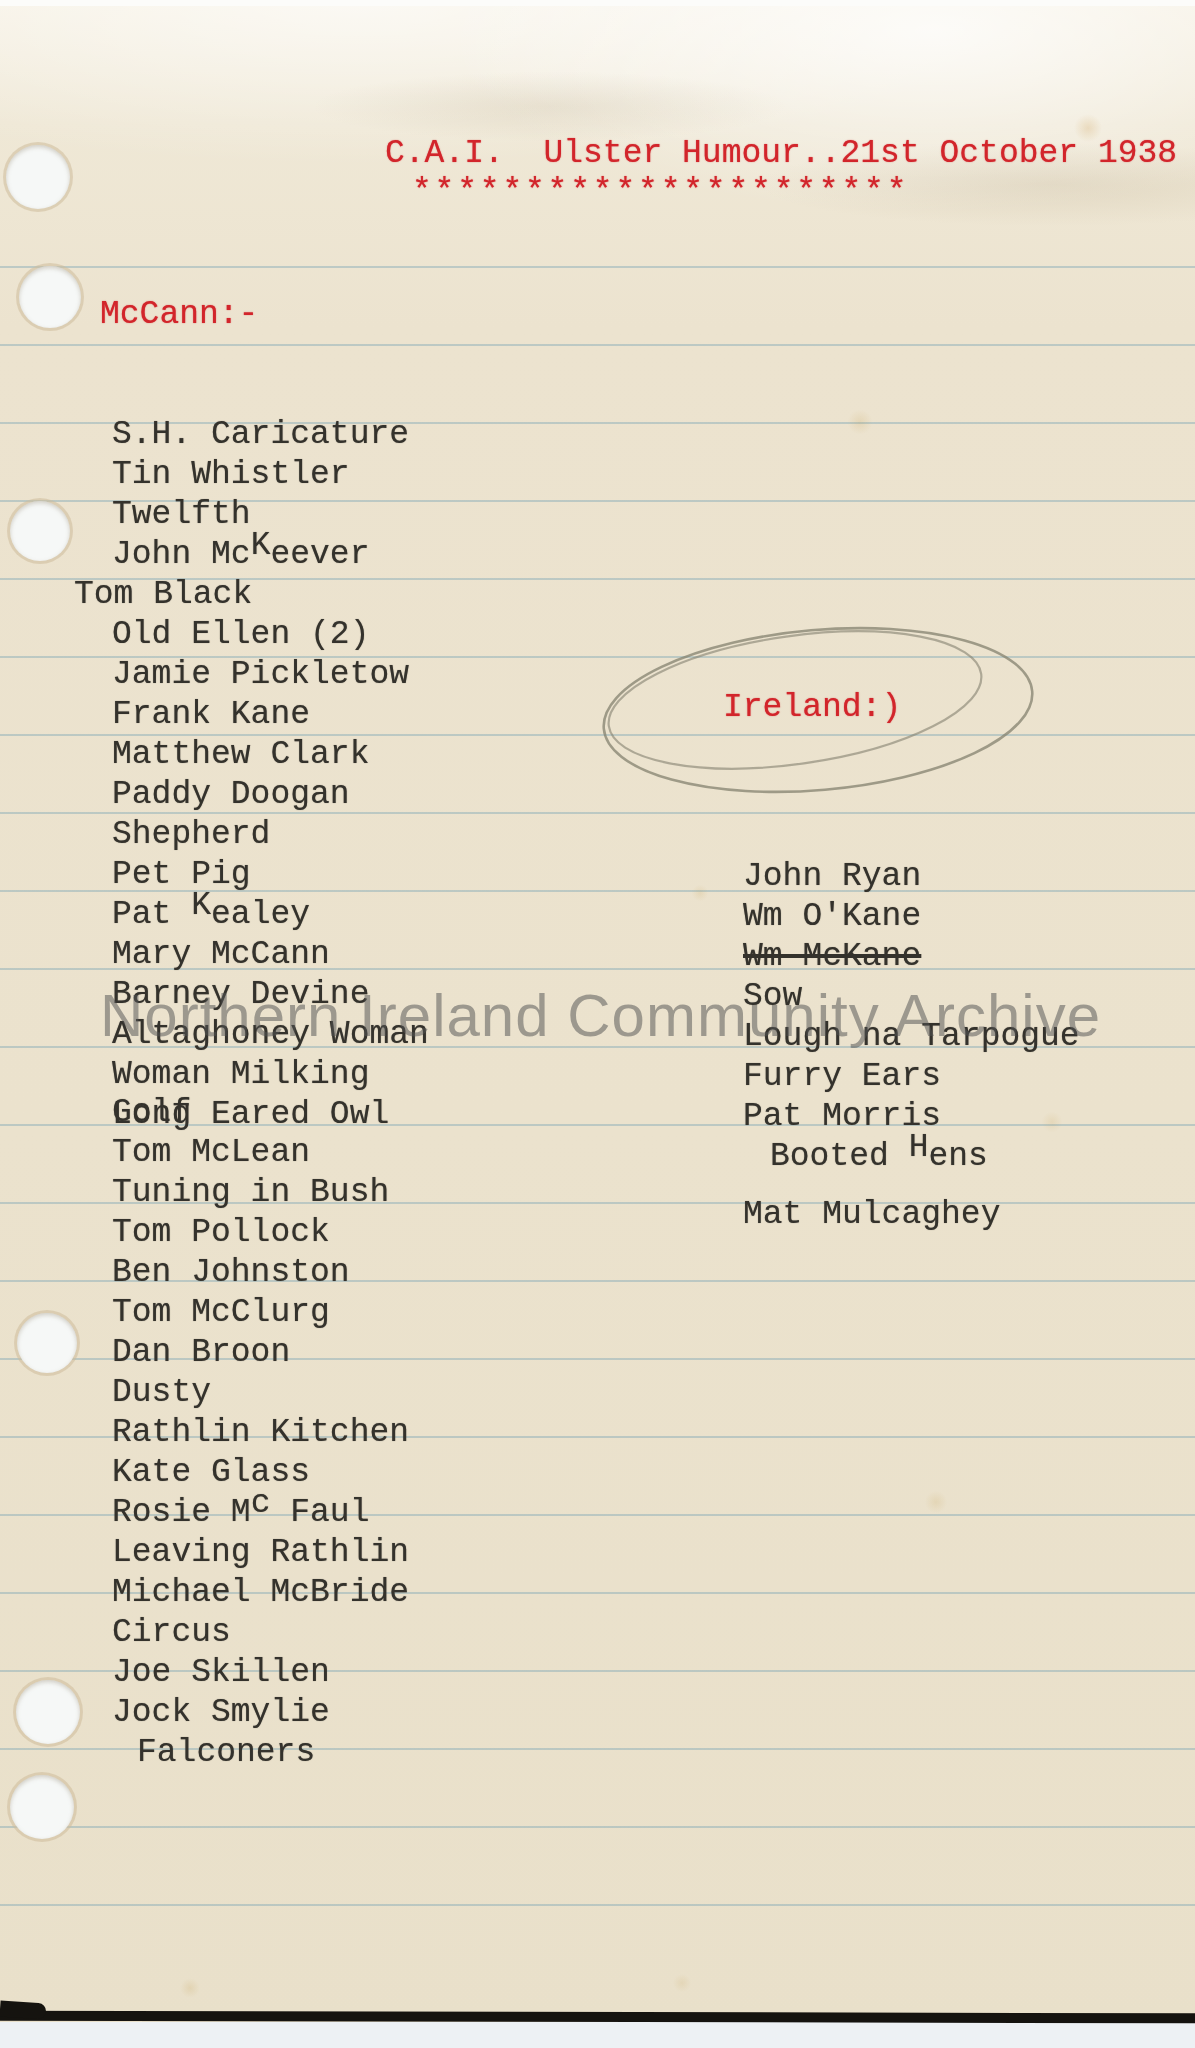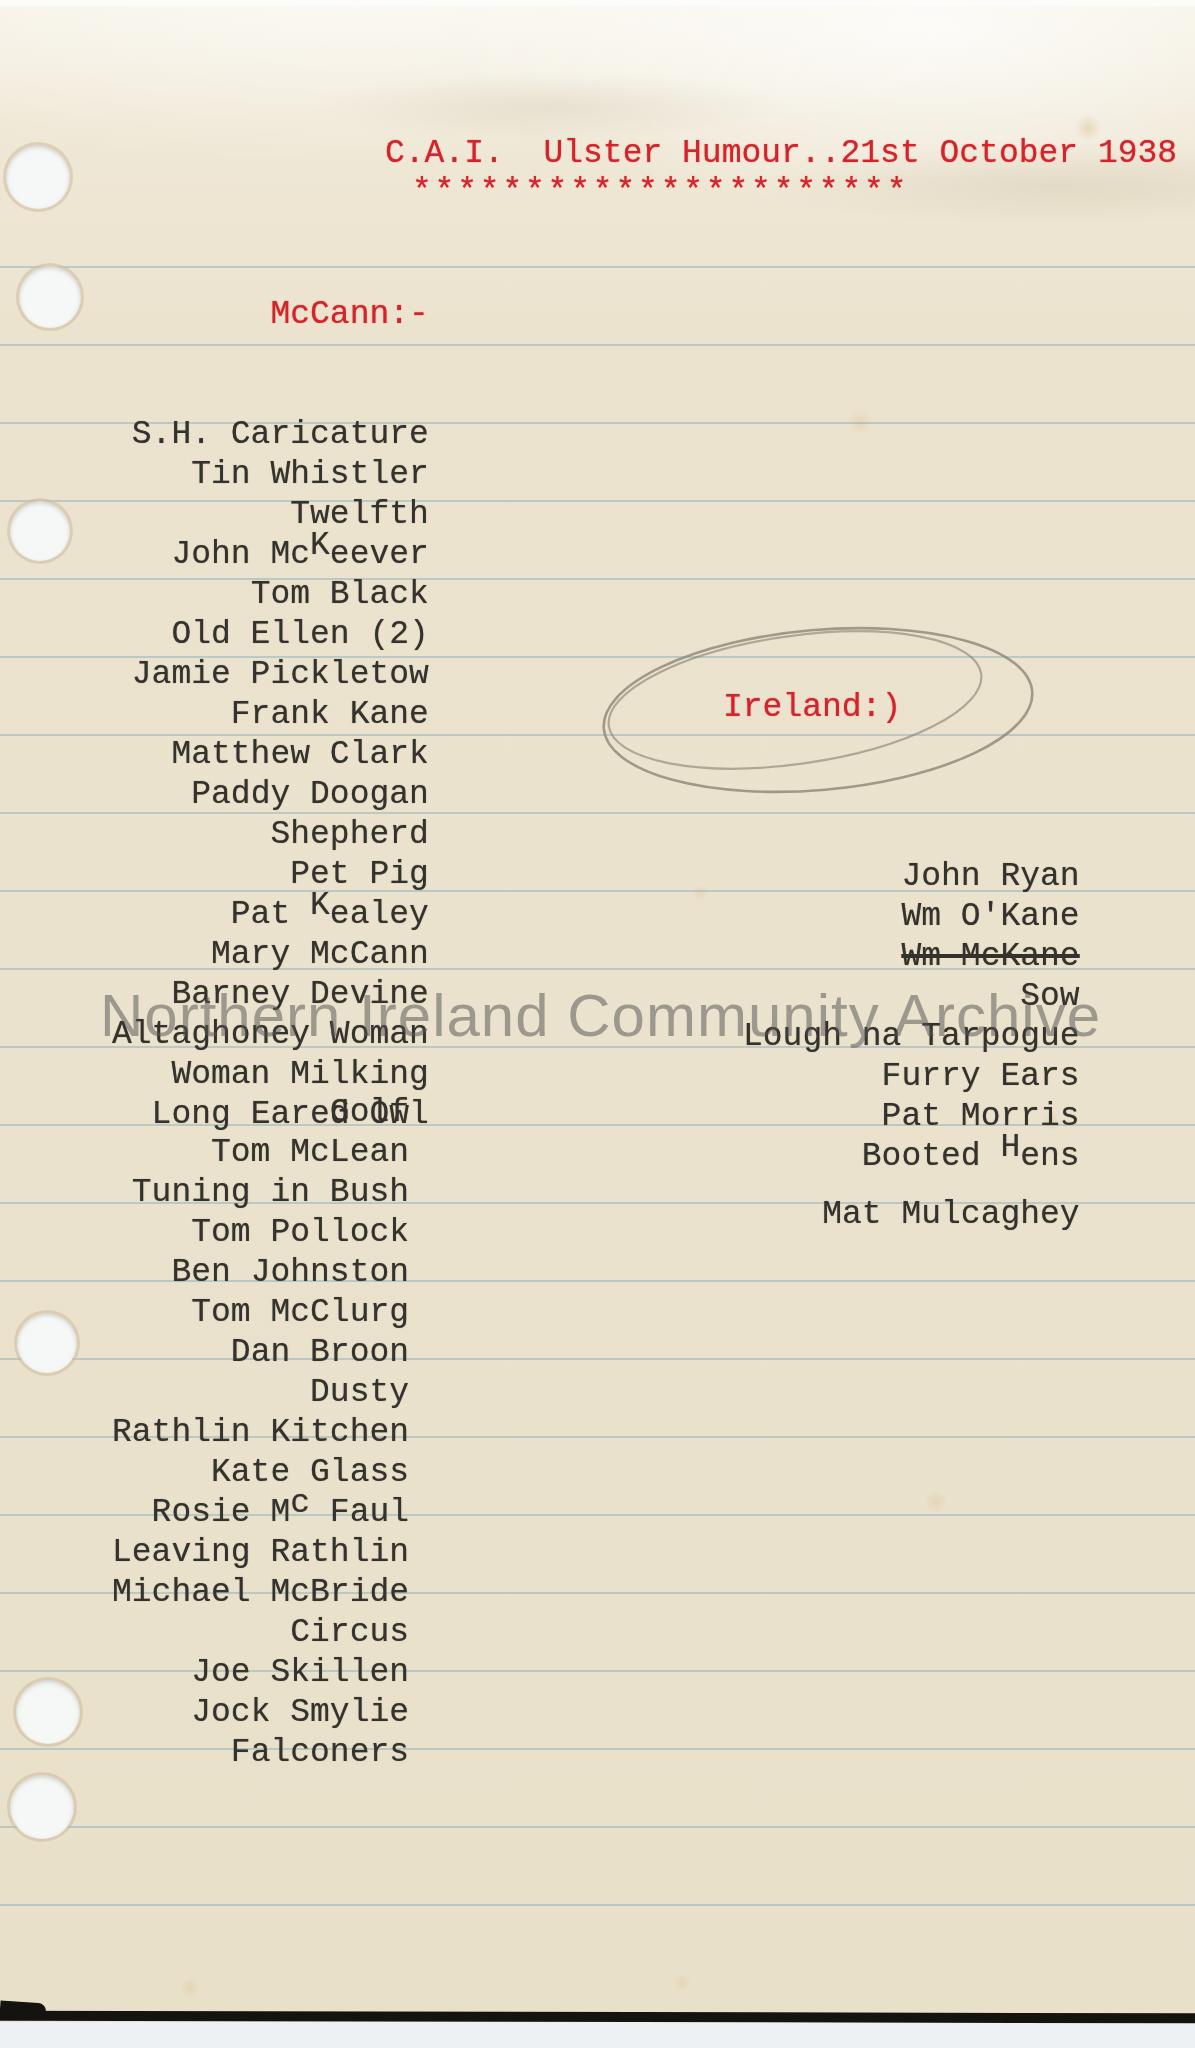--- a/index.html
+++ b/index.html
@@ -3,21 +3,20 @@
 <meta charset="utf-8">
 <style>
   html,body{margin:0;padding:0;background:#202020;}
   .page{
     position:relative;width:1195px;height:2048px;overflow:hidden;
     background:
       radial-gradient(ellipse 700px 260px at 78% 1.5%, rgba(255,255,255,.75), rgba(255,255,255,0) 70%),
       radial-gradient(ellipse 900px 220px at 30% 0%, rgba(255,255,255,.6), rgba(255,255,255,0) 75%),
       linear-gradient(180deg,#f6f1e4 0%, #efe8d6 6%, #ece3cf 16%, #ebe2cd 55%, #e9e0ca 100%);
     font-family:"Liberation Mono","DejaVu Sans Mono",monospace;
-    text-align:right;
   }
   .top-strip{position:absolute;top:0;left:0;right:0;height:6px;background:#fcfcfa;z-index:7;}
   .ruled{
     position:absolute;left:0;right:0;top:190px;height:1790px;z-index:1;
     background:repeating-linear-gradient(to bottom, rgba(0,0,0,0) 0 76px, rgba(122,164,180,.42) 76px 78px);
   }
   .stains{position:absolute;inset:0;z-index:2;background:
     radial-gradient(circle 18px at 860px 422px, rgba(189,147,58,.16), rgba(189,147,58,0) 70%),
     radial-gradient(circle 12px at 700px 893px, rgba(189,147,58,.14), rgba(189,147,58,0) 70%),
     radial-gradient(circle 15px at 1052px 1122px, rgba(189,147,58,.13), rgba(189,147,58,0) 70%),

